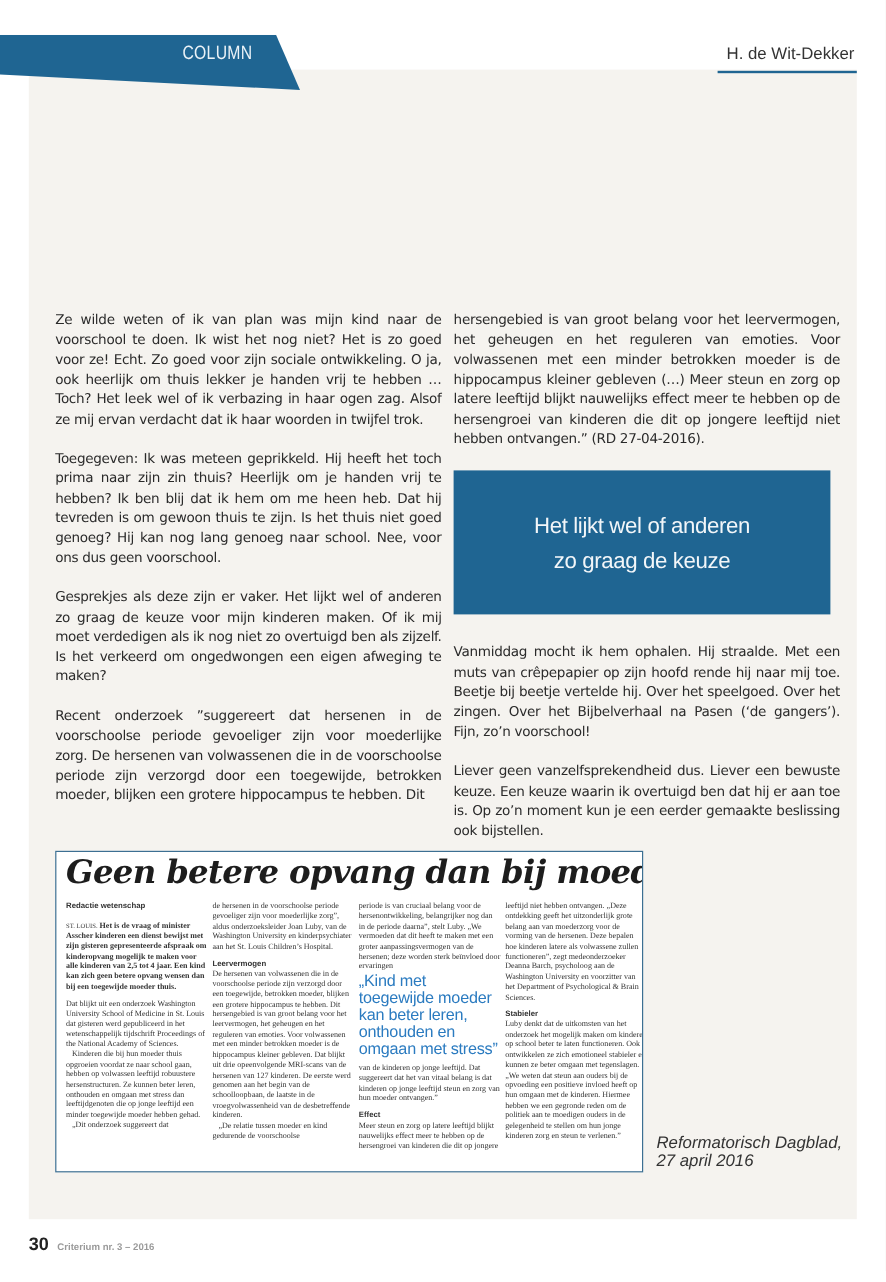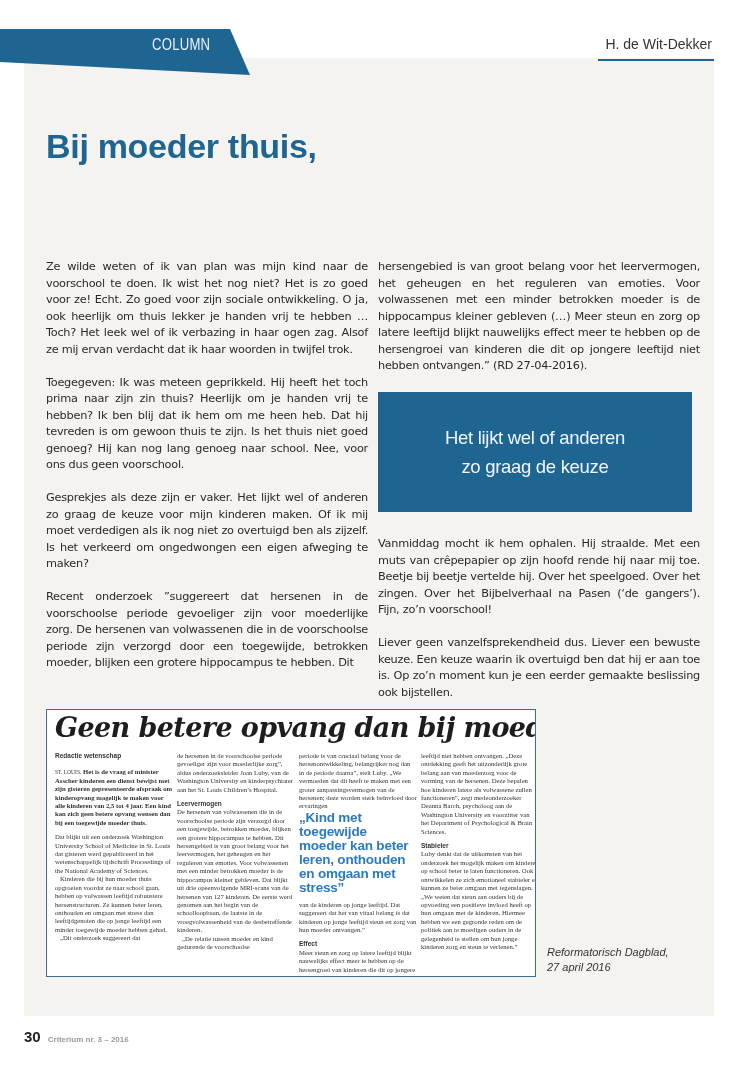--- a/index.html
+++ b/index.html
@@ -59,44 +59,44 @@
   }
   .clip-col {
     position: absolute; top: 42px; width: 118px; font-family: "Liberation Serif", serif;
     font-size: 6.7px; line-height: 8.4px; color: #333;
   }
   .clip-col p { margin: 0 0 6px 0; }
   .clip-col .sub { font-family: "Liberation Sans", sans-serif; font-weight: bold; font-size: 6.5px; margin: 0; }
   .clip-col .lead { font-weight: bold; }
   .clip-col .indent { text-indent: 5px; }
   .clip-pull {
-    font-family: "Liberation Sans", sans-serif; font-weight: bold; color: #2b7bc0;
+    font-family: "Liberation Sans", sans-serif; font-weight: normal; color: #2b7bc0;
     font-size: 13.5px; line-height: 14px; margin: 6px 0 8px 0; letter-spacing: -0.2px;
   }
   .clip-source {
     position: absolute; left: 547px; top: 945px; font-family: "Liberation Sans", sans-serif;
-    font-style: italic; font-size: 11px; line-height: 15px; color: #333;
+    font-style: italic; font-size: 14px; line-height: 15px; color: #333;
   }
   .footer { position: absolute; left: 24px; top: 1027px; white-space: nowrap; }
   .page-num { font-family: "Liberation Sans", sans-serif; font-weight: bold; font-size: 15px; color: #222; margin-top: 13px; }
   .pub { font-family: "Liberation Sans", sans-serif; font-size: 8px; color: #9a9a9a; margin-left: 2px; font-weight: bold; }
 </style>
 </head>
 <body>
 
 <div class="paper"></div>
 
 <div class="banner"></div>
 <div class="banner-label">COLUMN</div>
 
 <div class="author">H. de Wit-Dekker</div>
 <div class="author-line"></div>
 
 <h1 class="title">
-  <span>Bij moeder thuis,</span><br>
+  <br>
 </h1>
 
 <div class="col col-left">
   <p>Ze wilde weten of ik van plan was mijn kind naar de voorschool te doen. Ik wist het nog niet? Het is zo goed voor ze! Echt. Zo goed voor zijn sociale ontwikkeling. O ja, ook heerlijk om thuis lekker je handen vrij te hebben … Toch? Het leek wel of ik verbazing in haar ogen zag. Alsof ze mij ervan verdacht dat ik haar woorden in twijfel trok.</p>
   <p>Toegegeven: Ik was meteen geprikkeld. Hij heeft het toch prima naar zijn zin thuis? Heerlijk om je handen vrij te hebben? Ik ben blij dat ik hem om me heen heb. Dat hij tevreden is om gewoon thuis te zijn. Is het thuis niet goed genoeg? Hij kan nog lang genoeg naar school. Nee, voor ons dus geen voorschool.</p>
   <p>Gesprekjes als deze zijn er vaker. Het lijkt wel of anderen zo graag de keuze voor mijn kinderen maken. Of ik mij moet verdedigen als ik nog niet zo overtuigd ben als zijzelf. Is het verkeerd om ongedwongen een eigen afweging te maken?</p>
   <p>Recent onderzoek ”suggereert dat hersenen in de voorschoolse periode gevoeliger zijn voor moederlijke zorg. De hersenen van volwassenen die in de voorschoolse periode zijn verzorgd door een toegewijde, betrokken moeder, blijken een grotere hippocampus te hebben. Dit</p>
 </div>
 
 <div class="col col-right-top">

